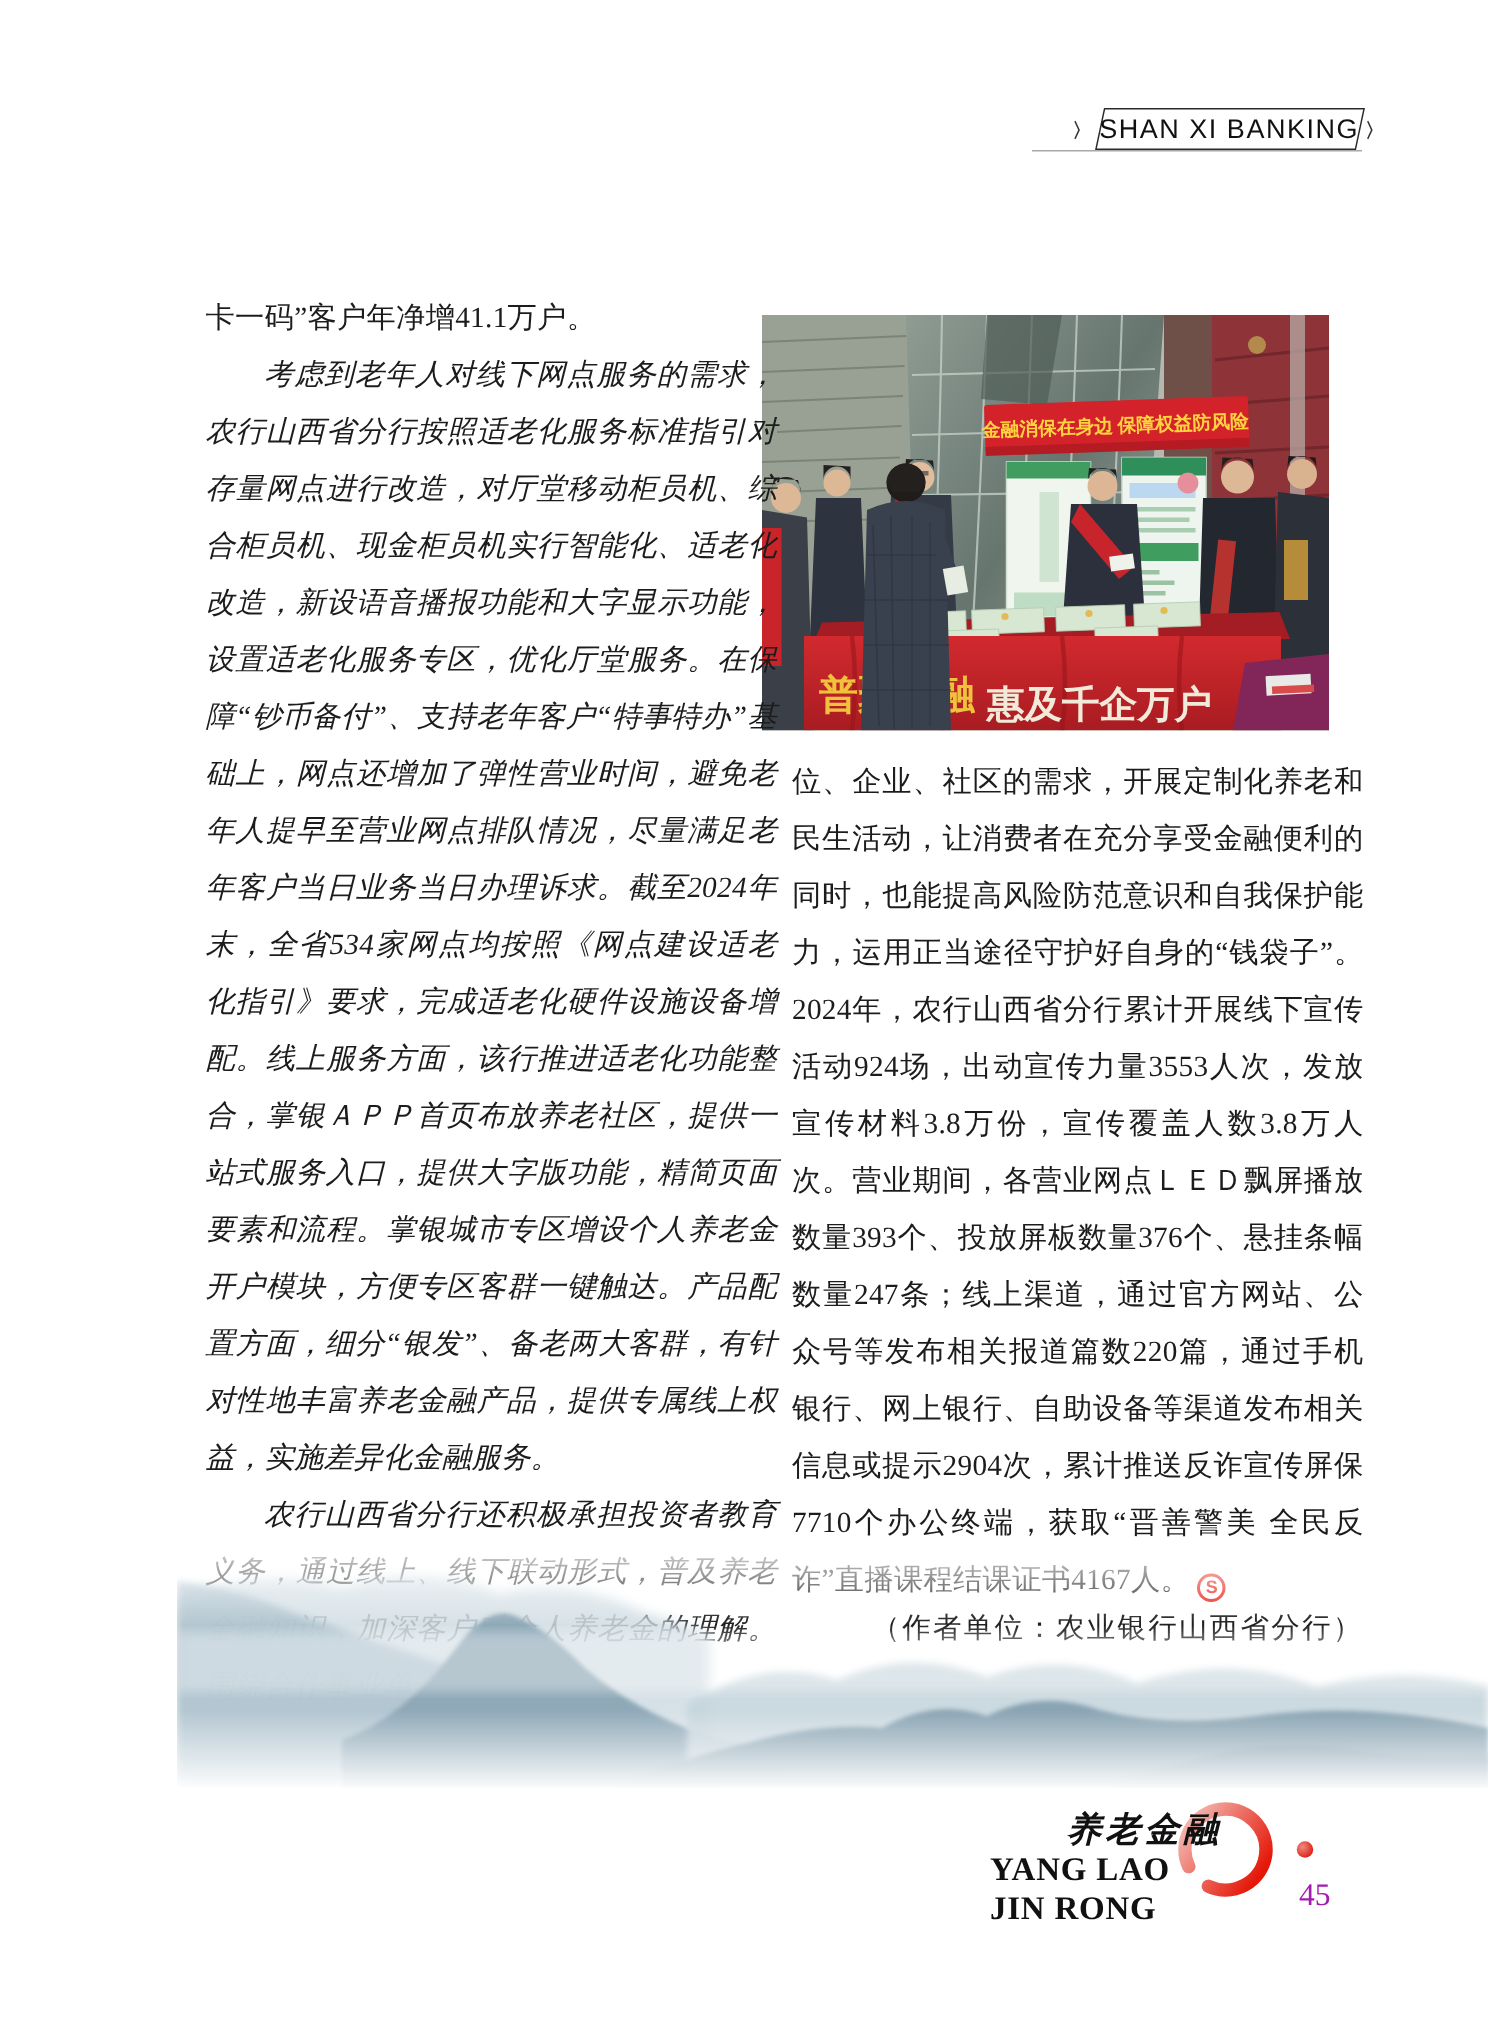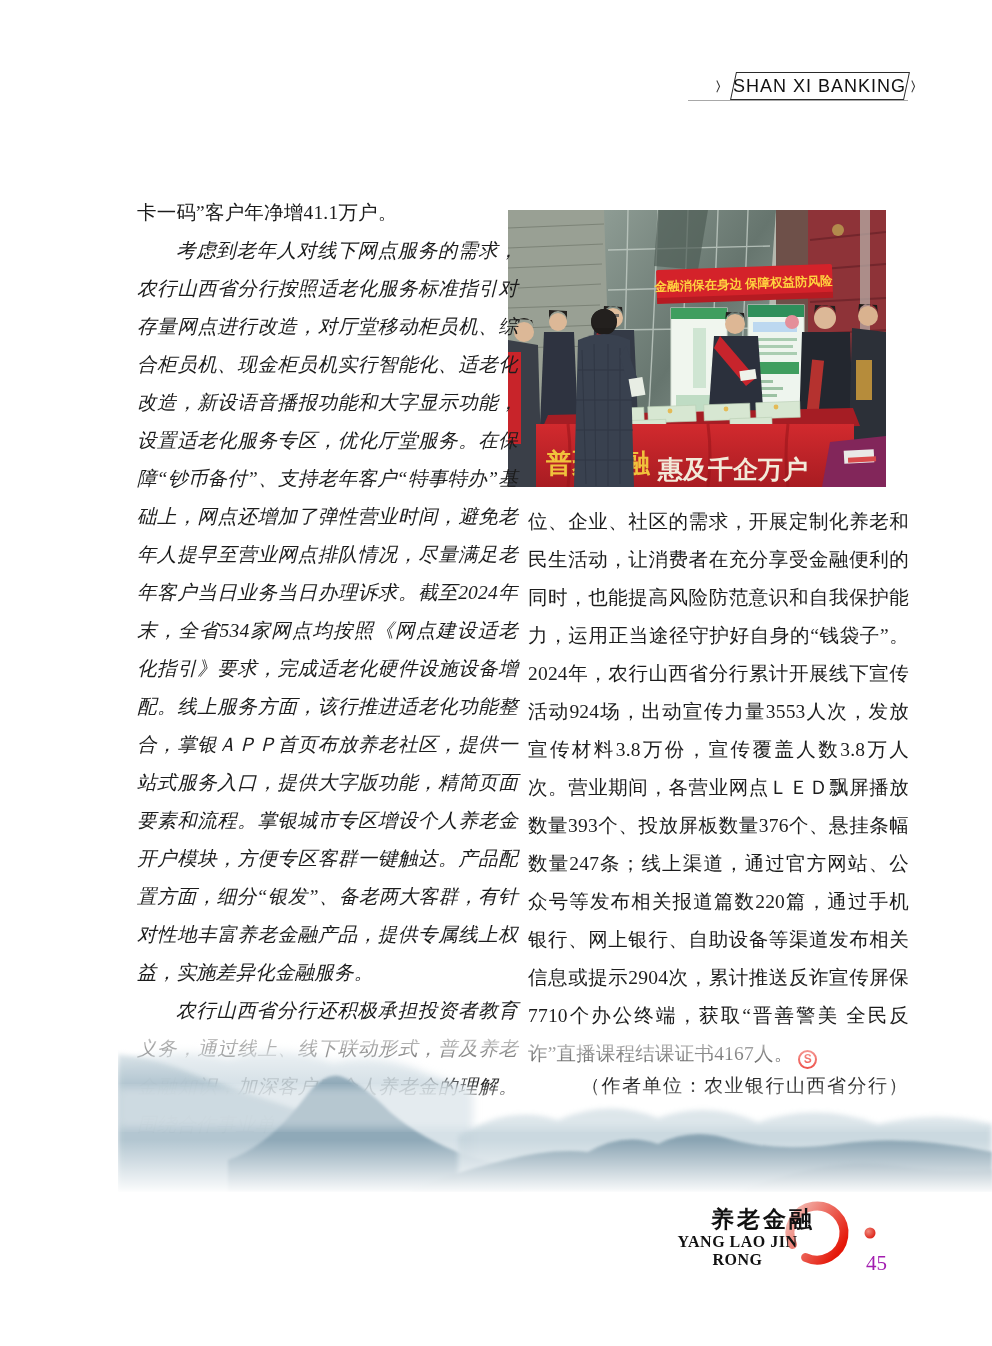--- a/index.html
+++ b/index.html
@@ -46,25 +46,25 @@
   
   .photo{
     position:absolute;left:508px;top:210px;width:378px;height:277px;
     overflow:hidden;background:#aab0a6;
   }
   
   .mountains{position:absolute;left:118px;top:1028px;width:874px;height:164px;}
   
   .footer-title-cn{
     position:absolute;left:690px;top:1204px;width:125px;text-align:right;
-    font-size:23px;font-weight:600;letter-spacing:3px;color:#111;z-index:3;
+    font-size:23px;font-weight:600;letter-spacing:3px;color:#111;z-index:3;font-style:italic;
   }
   .footer-title-en{
-    position:absolute;left:660px;top:1233px;width:155px;text-align:center;
-    font-size:16px;font-weight:bold;letter-spacing:.5px;color:#111;z-index:3;
+    position:absolute;left:660px;top:1233px;width:155px;text-align:left;
+    font-size:22px;font-weight:bold;letter-spacing:.5px;color:#111;z-index:3;
   }
   .footer-logo{position:absolute;left:775px;top:1196px;z-index:2;}
   .page-number{
     position:absolute;left:866px;top:1251px;font-size:21px;color:#a21caf;z-index:3;
   }
 </style>
 </head>
 <body>
 
 <div class="journal-tag">

